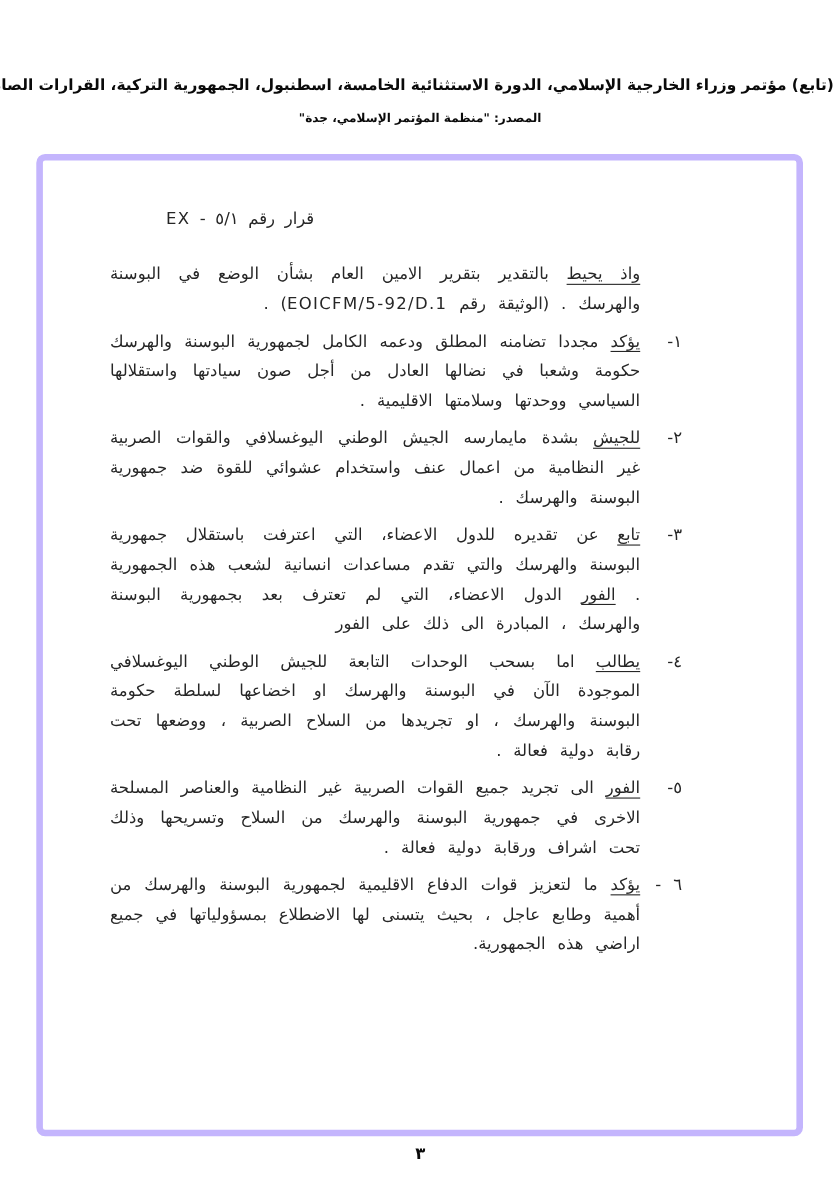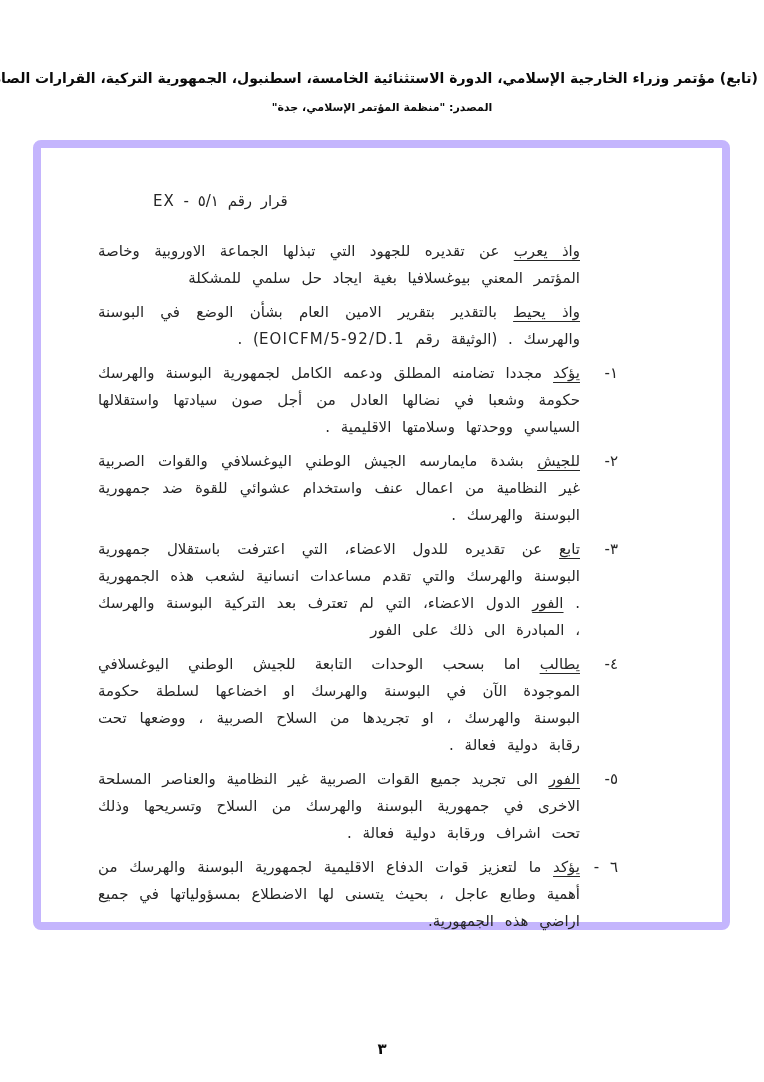--- a/index.html
+++ b/index.html
@@ -28,23 +28,23 @@
     direction: rtl;
     text-align: center;
     font-size: 11px;
     font-weight: 700;
     color: #0a0a0a;
   }
   
   .frame {
     position: absolute;
     left: 33px; top: 140px;
-    width: 697px; height: 790px;
+    width: 697px; height: 893px;
     box-sizing: border-box;
-    border: 8px solid #c4b5fd;
+    border: 6px solid #c4b5fd;
     border-radius: 8px;
     background: #ffffff;
   }
   .doc-title {
     position: absolute;
     left: 112px; top: 44px;
     direction: rtl;
     white-space: nowrap;
     font-size: 15px;
     letter-spacing: 1px;
@@ -97,37 +97,33 @@
 
 <div class="caption2">المصدر: "منظمة المؤتمر الإسلامي، جدة"</div>
 
 <div class="frame">
 
   <div class="doc-title">قرار رقم ٥/١ - EX</div>
 
   <div class="doc-body">
       <div class="para">
         <span class="num"></span>
-        <span class="ptext"><span class="u">واذ يعرب</span><span> عن تقديره للجهود التي تبذلها الجماعة الاوروبية وخاصة المؤتمر المعني بيوغسلافيا بغية ايجاد حل سلمي للمشكلة</span></span>
-      </div>
-      <div class="para">
-        <span class="num"></span>
         <span class="ptext"><span class="u">واذ يحيط</span><span> بالتقدير بتقرير الامين العام بشأن الوضع في البوسنة والهرسك . (الوثيقة رقم EOICFM/5-92/D.1) .</span></span>
       </div>
       <div class="para">
         <span class="num">١-</span>
         <span class="ptext"><span class="u">يؤكد</span><span> مجددا تضامنه المطلق ودعمه الكامل لجمهورية البوسنة والهرسك حكومة وشعبا في نضالها العادل من أجل صون سيادتها واستقلالها السياسي ووحدتها وسلامتها الاقليمية .</span></span>
       </div>
       <div class="para">
         <span class="num">٢-</span>
         <span class="ptext"><span class="u">للجيش</span><span> بشدة مايمارسه الجيش الوطني اليوغسلافي والقوات الصربية غير النظامية من اعمال عنف واستخدام عشوائي للقوة ضد جمهورية البوسنة والهرسك .</span></span>
       </div>
       <div class="para">
         <span class="num">٣-</span>
-        <span class="ptext"><span class="u">تابع</span><span> عن تقديره للدول الاعضاء، التي اعترفت باستقلال جمهورية البوسنة والهرسك والتي تقدم مساعدات انسانية لشعب هذه الجمهورية . </span><span class="u">الفور</span><span> الدول الاعضاء، التي لم تعترف بعد التركية البوسنة والهرسك ، المبادرة الى ذلك على الفور</span></span>
+        <span class="ptext"><span class="u">تابع</span><span> عن تقديره للدول الاعضاء، التي اعترفت باستقلال جمهورية البوسنة والهرسك والتي تقدم مساعدات انسانية لشعب هذه الجمهورية . </span><span class="u">الفور</span><span> الدول الاعضاء، التي لم تعترف بعد بجمهورية البوسنة والهرسك ، المبادرة الى ذلك على الفور</span></span>
       </div>
       <div class="para">
         <span class="num">٤-</span>
         <span class="ptext"><span class="u">يطالب</span><span> اما بسحب الوحدات التابعة للجيش الوطني اليوغسلافي الموجودة الآن في البوسنة والهرسك او اخضاعها لسلطة حكومة البوسنة والهرسك ، او تجريدها من السلاح الصربية ، ووضعها تحت رقابة دولية فعالة .</span></span>
       </div>
       <div class="para">
         <span class="num">٥-</span>
         <span class="ptext"><span class="u">الفور</span><span> الى تجريد جميع القوات الصربية غير النظامية والعناصر المسلحة الاخرى في جمهورية البوسنة والهرسك من السلاح وتسريحها وذلك تحت اشراف ورقابة دولية فعالة .</span></span>
       </div>
       <div class="para">

